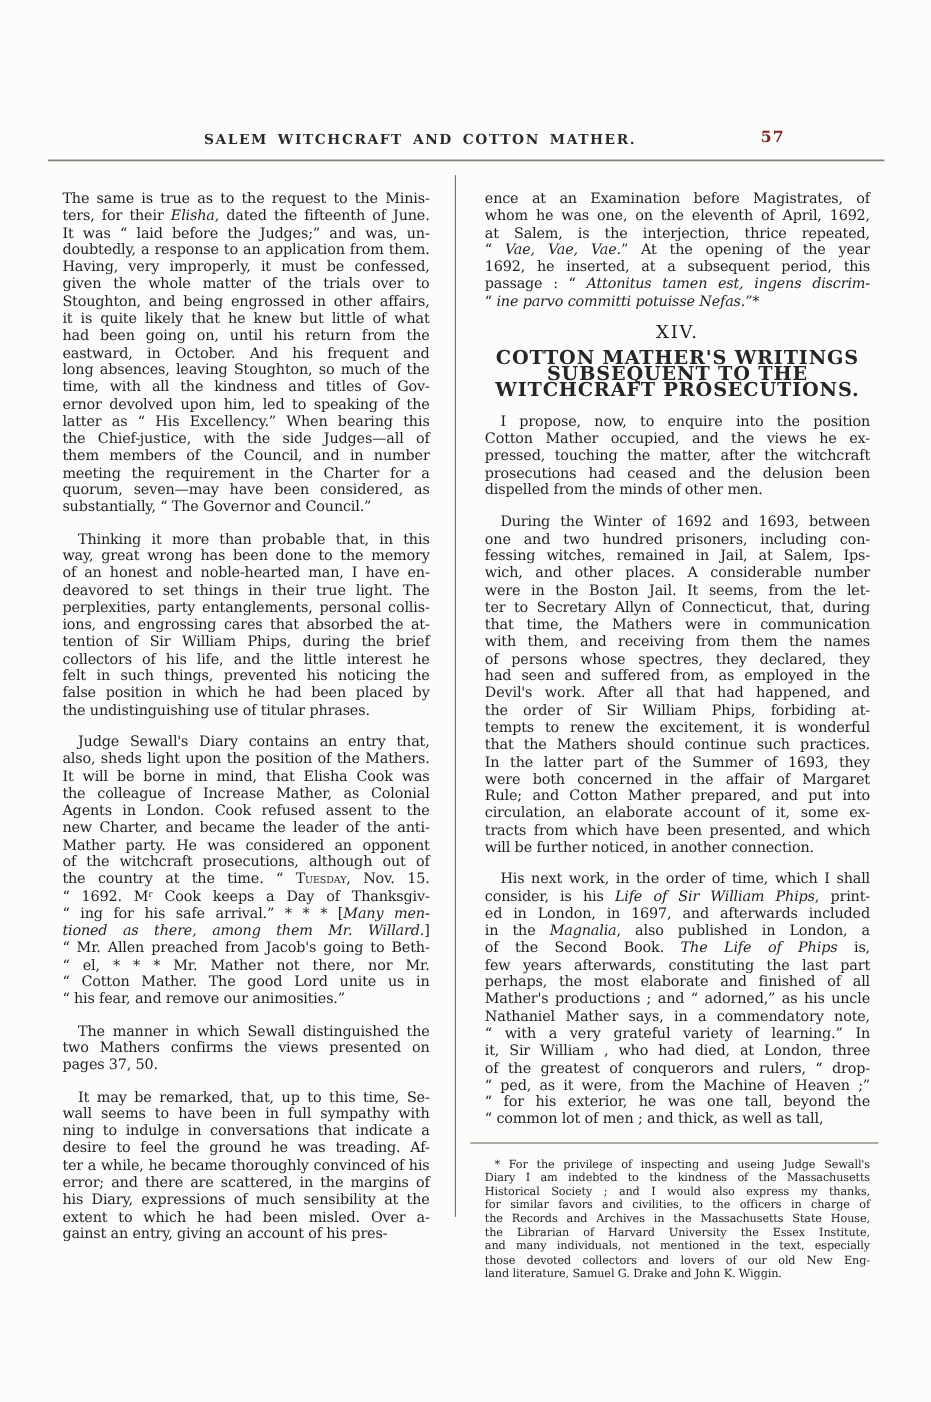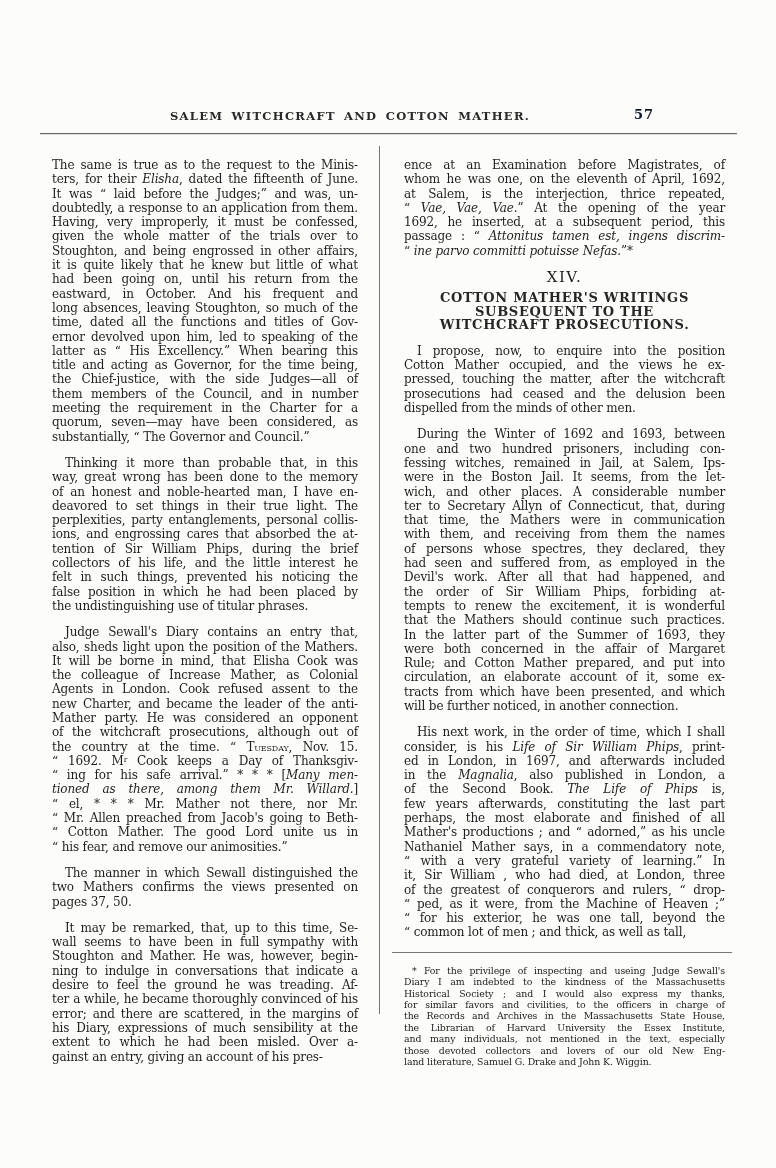--- a/index.html
+++ b/index.html
@@ -9,21 +9,21 @@
     font-family:"DejaVu Serif", serif;
     overflow:hidden;
   }
   .running-head{
     position:absolute;top:109px;left:40px;width:620px;
     text-align:center;font-size:11.5px;font-weight:bold;
     letter-spacing:1.3px;word-spacing:3px;color:#2a2a2a;
   }
   .page-num{
     position:absolute;top:107px;left:634px;
-    font-size:13px;font-weight:bold;color:#0f172a;letter-spacing:1px;
+    font-size:13px;font-weight:bold;color:#7f1d1d;letter-spacing:1px;
   }
   .head-rule{
     position:absolute;top:133px;left:40px;width:697px;height:1px;
     background:#6a6a66;box-shadow:0 1px 0 rgba(120,120,115,.25);
   }
   .col{position:absolute;top:146px;font-size:12px;line-height:14.3px;color:#1e1e1e;}
   .col-left{left:40px;width:330px;}
   .col-right{left:392px;width:345px;}
   .col-divider{
     position:absolute;top:146px;left:379px;width:1px;height:868px;
@@ -37,21 +37,21 @@
   .tline.end{text-align-last:left;}
   .para.indent .tline:first-child{text-indent:13px;}
   .it{font-style:italic;}
   .sc{font-variant:small-caps;}
   sup{font-size:0.62em;vertical-align:0.45em;line-height:0;}
   .chapter-heading{
     text-align:center;font-size:15px;letter-spacing:1.5px;
     margin-top:11px;margin-bottom:7px;color:#1e1e1e;
   }
   .section-heading{
-    text-align:center;font-size:13px;line-height:13.5px;
+    text-align:center;font-size:16px;line-height:13.5px;
     letter-spacing:0.7px;font-weight:bold;color:#262626;margin-bottom:8px;
   }
   .footnote-rule{
     width:340px;height:1px;background:#77776f;margin:5px 0 4px 0;
   }
   .footnote{font-size:9.4px;line-height:11.4px;color:#222;}
   .footnote .tline{letter-spacing:-0.1px;}
   .footnote .para.indent .tline:first-child{text-indent:8px;}
 </style>
 </head>
@@ -67,24 +67,23 @@
       <div class="tline">ters, for their <span class="it">Elisha</span>, dated the fifteenth of June.</div>
       <div class="tline">It was “ laid before the Judges;” and was, un-</div>
       <div class="tline">doubtedly, a response to an application from them.</div>
       <div class="tline">Having, very improperly, it must be confessed,</div>
       <div class="tline">given the whole matter of the trials over to</div>
       <div class="tline">Stoughton, and being engrossed in other affairs,</div>
       <div class="tline">it is quite likely that he knew but little of what</div>
       <div class="tline">had been going on, until his return from the</div>
       <div class="tline">eastward, in October.  And his frequent and</div>
       <div class="tline">long absences, leaving Stoughton, so much of the</div>
-      <div class="tline">time, dated all the functions and titles of Gov-</div>
+      <div class="tline">time, with all the kindness and titles of Gov-</div>
       <div class="tline">ernor devolved upon him, led to speaking of the</div>
       <div class="tline">latter as “ His Excellency.”  When bearing this</div>
-      <div class="tline">title and acting as Governor, for the time being,</div>
       <div class="tline">the Chief-justice, with the side Judges—all of</div>
       <div class="tline">them members of the Council, and in number</div>
       <div class="tline">meeting the requirement in the Charter for a</div>
       <div class="tline">quorum, seven—may have been considered, as</div>
       <div class="tline end">substantially, “ The Governor and Council.”</div>
     </div>
     <div class="para indent">
       <div class="tline">Thinking it more than probable that, in this</div>
       <div class="tline">way, great wrong has been done to the memory</div>
       <div class="tline">of an honest and noble-hearted man, I have en-</div>
@@ -103,34 +102,33 @@
       <div class="tline">It will be borne in mind, that Elisha Cook was</div>
       <div class="tline">the colleague of Increase Mather, as Colonial</div>
       <div class="tline">Agents in London.  Cook refused assent to the</div>
       <div class="tline">new Charter, and became the leader of the anti-</div>
       <div class="tline">Mather party.  He was considered an opponent</div>
       <div class="tline">of the witchcraft prosecutions, although out of</div>
       <div class="tline">the country at the time.  “ <span class="sc">Tuesday</span>, Nov. 15.</div>
       <div class="tline">“ 1692.  M<sup>r</sup> Cook keeps a Day of Thanksgiv-</div>
       <div class="tline">“ ing for his safe arrival.” * * * [<span class="it">Many men-</span></div>
       <div class="tline"><span class="it">tioned as there, among them Mr. Willard.</span>]</div>
+      <div class="tline">“ Mr. Allen preached from Jacob's going to Beth-</div>
       <div class="tline">“ el,  *  *  *  Mr. Mather not there, nor Mr.</div>
-      <div class="tline">“ Mr. Allen preached from Jacob's going to Beth-</div>
       <div class="tline">“ Cotton Mather.  The good Lord unite us in</div>
       <div class="tline end">“ his fear, and remove our animosities.”</div>
     </div>
     <div class="para indent">
       <div class="tline">The manner in which Sewall distinguished the</div>
       <div class="tline">two Mathers confirms the views presented on</div>
       <div class="tline end">pages 37, 50.</div>
     </div>
     <div class="para indent">
       <div class="tline">It may be remarked, that, up to this time, Se-</div>
       <div class="tline">wall seems to have been in full sympathy with</div>
-      <div class="tline">Stoughton and Mather.  He was, however, begin-</div>
       <div class="tline">ning to indulge in conversations that indicate a</div>
       <div class="tline">desire to feel the ground he was treading.   Af-</div>
       <div class="tline">ter a while, he became thoroughly convinced of his</div>
       <div class="tline">error; and there are scattered, in the margins of</div>
       <div class="tline">his Diary, expressions of much sensibility at the</div>
       <div class="tline">extent to which he had been misled.   Over a-</div>
       <div class="tline end">gainst an entry, giving an account of his pres-</div>
     </div>
   </div>
 
@@ -158,22 +156,22 @@
         <div class="tline">I propose, now, to enquire into the position</div>
         <div class="tline">Cotton Mather occupied, and the views he ex-</div>
         <div class="tline">pressed, touching the matter, after the witchcraft</div>
         <div class="tline">prosecutions had ceased and the delusion been</div>
         <div class="tline end">dispelled from the minds of other men.</div>
       </div>
       <div class="para indent">
         <div class="tline">During the Winter of 1692 and 1693, between</div>
         <div class="tline">one and two hundred prisoners, including con-</div>
         <div class="tline">fessing witches, remained in Jail, at Salem, Ips-</div>
+        <div class="tline">wich, and other places.  A considerable number</div>
         <div class="tline">were in the Boston Jail.  It seems, from the let-</div>
-        <div class="tline">wich, and other places.  A considerable number</div>
         <div class="tline">ter to Secretary Allyn of Connecticut, that, during</div>
         <div class="tline">that time, the Mathers were in communication</div>
         <div class="tline">with them, and receiving from them the names</div>
         <div class="tline">of persons whose spectres, they declared, they</div>
         <div class="tline">had seen and suffered from, as employed in the</div>
         <div class="tline">Devil's work.   After all that had happened, and</div>
         <div class="tline">the order of Sir William Phips, forbiding at-</div>
         <div class="tline">tempts to renew the excitement, it is wonderful</div>
         <div class="tline">that the Mathers should continue such practices.</div>
         <div class="tline">In the latter part of the Summer of 1693, they</div>

